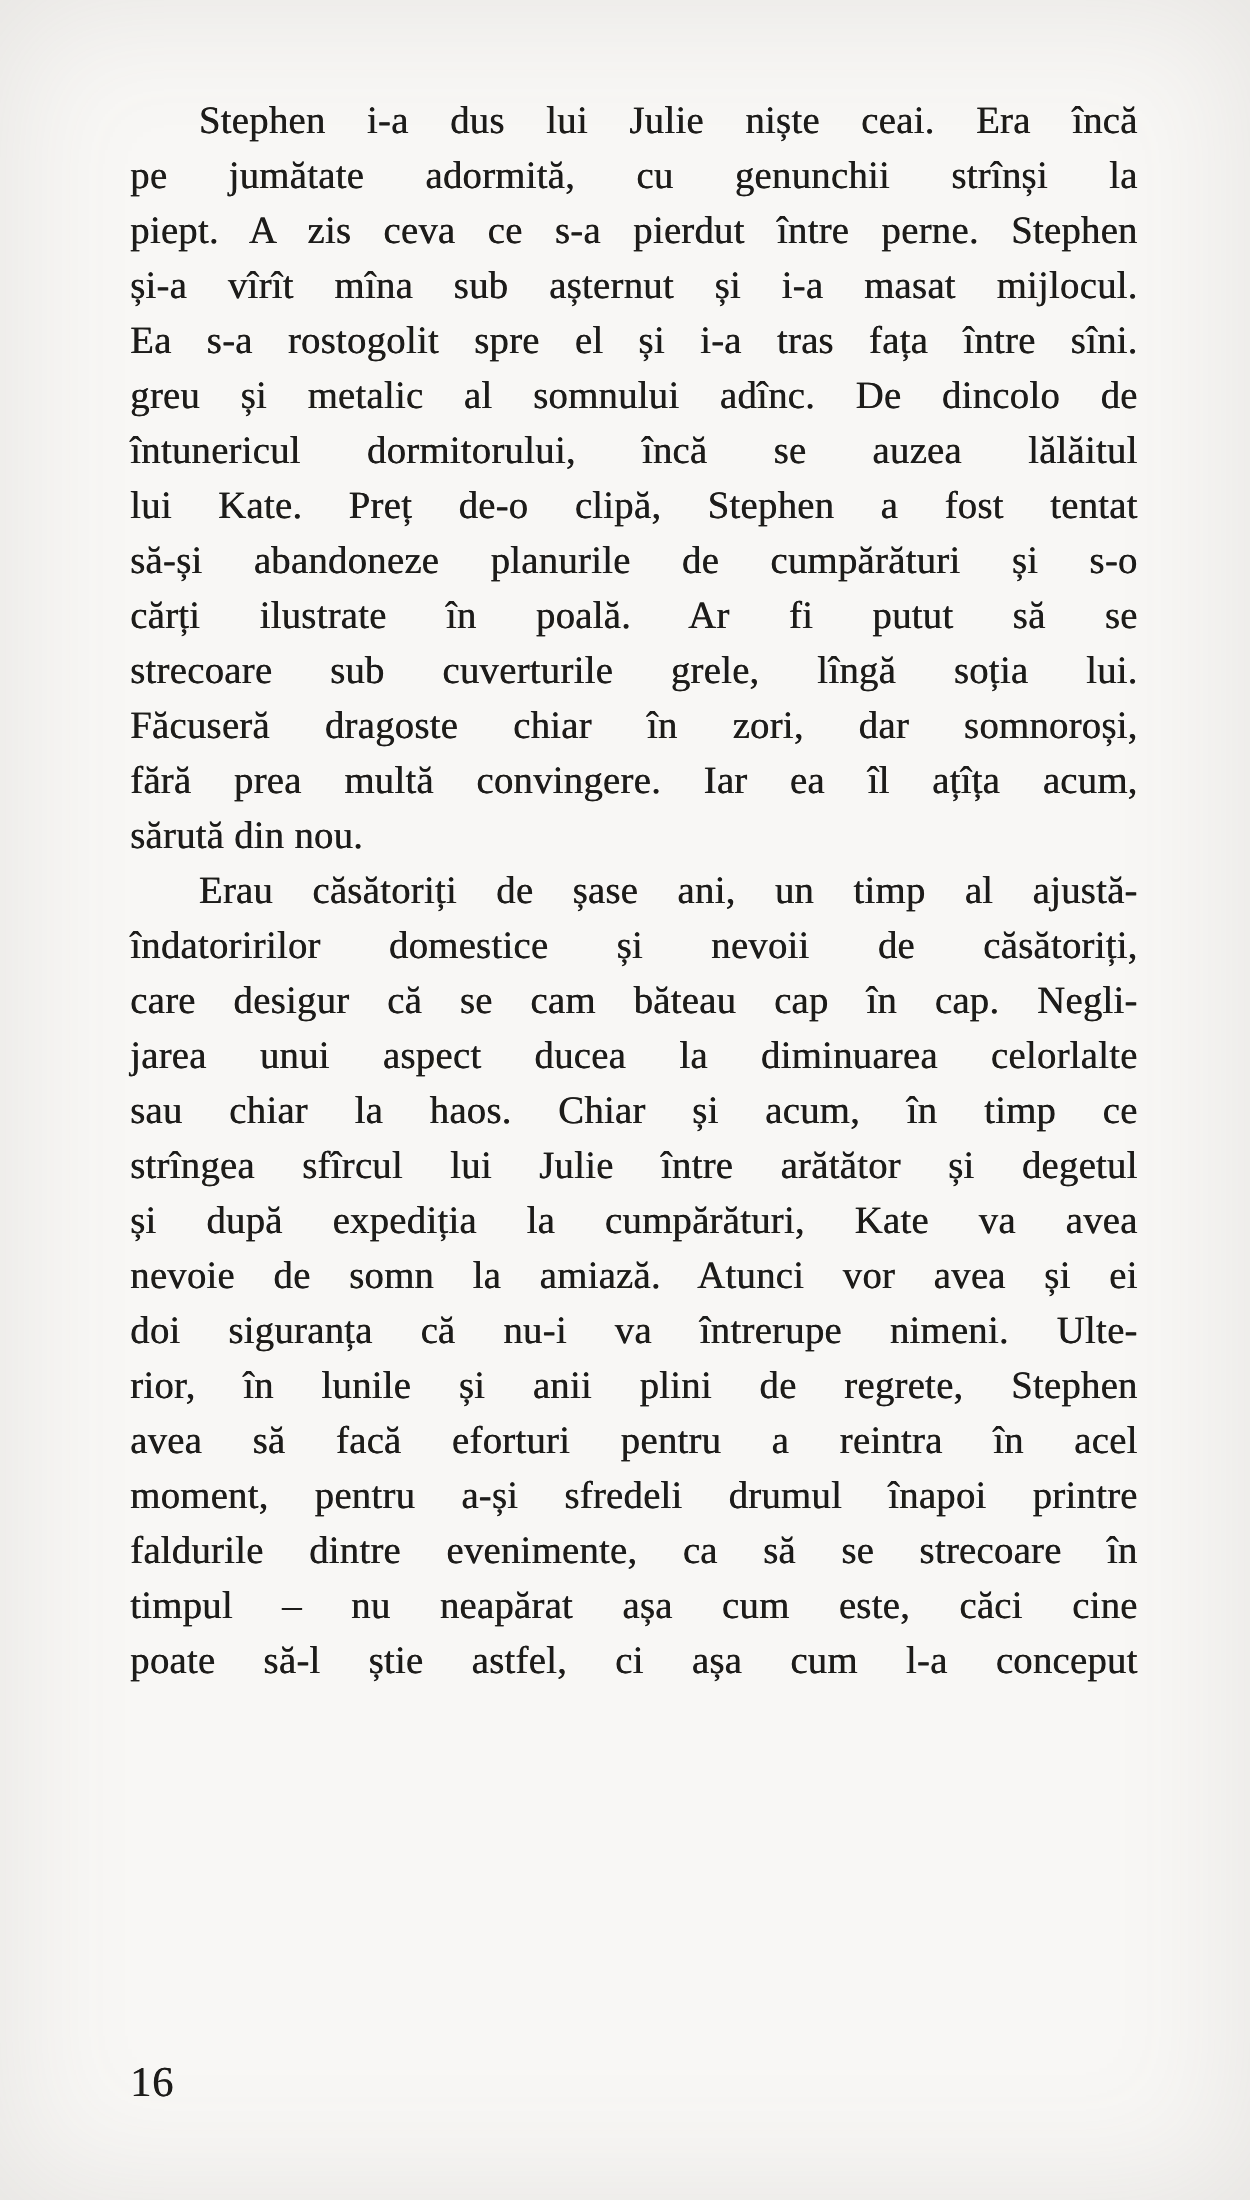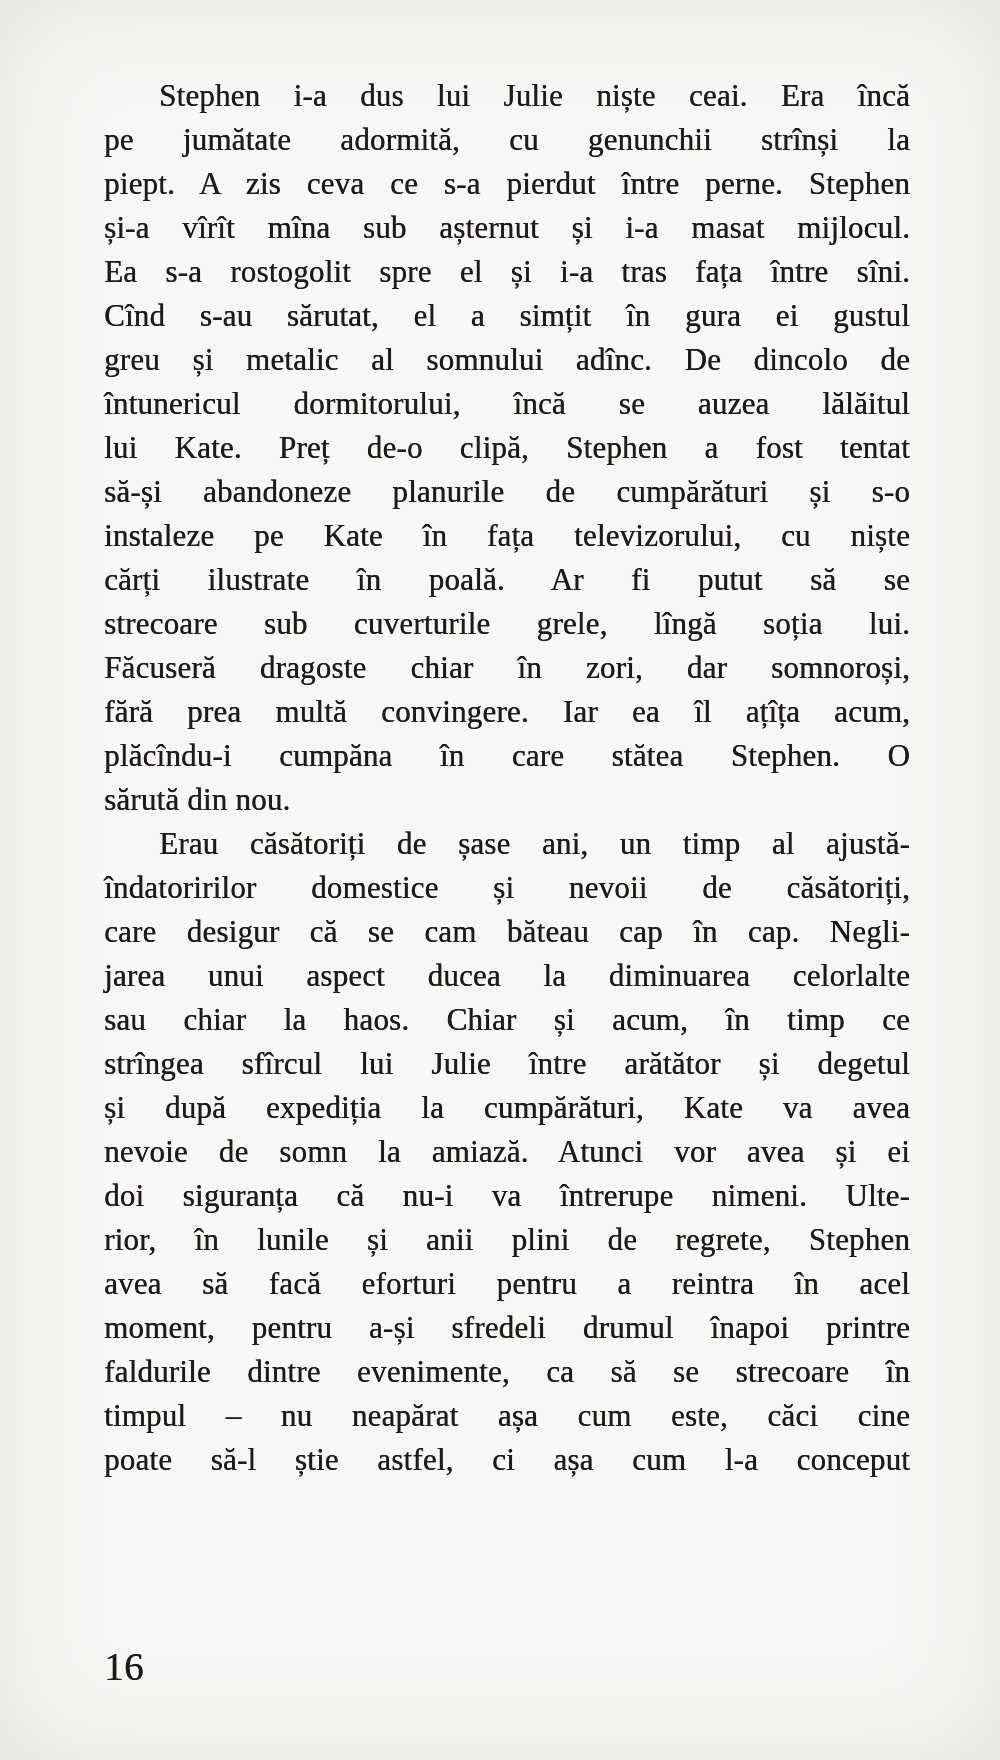--- a/index.html
+++ b/index.html
@@ -41,49 +41,46 @@
   .line.indent {
     text-indent: 55px;
   }
   .line.para-end {
     text-align-last: left;
   }
   .page-number {
     position: absolute;
     left: 104px;
     top: 1645px;
-    font-size: 39px;
+    font-size: 34px;
     line-height: 44px;
     letter-spacing: 0.5px;
     text-shadow: 0.4px 0 0 currentColor;
   }
 </style>
 </head>
 <body>
 
 <div class="page">
   <div class="text-block">
 
     <div>
       <div class="line indent">Stephen i-a dus lui Julie niște ceai. Era încă</div>
       <div class="line">pe jumătate adormită, cu genunchii strînși la</div>
       <div class="line">piept. A zis ceva ce s-a pierdut între perne. Stephen</div>
       <div class="line">și-a vîrît mîna sub așternut și i-a masat mijlocul.</div>
       <div class="line">Ea s-a rostogolit spre el și i-a tras fața între sîni.</div>
-      <div class="line">Cînd s-au sărutat, el a simțit în gura ei gustul</div>
       <div class="line">greu și metalic al somnului adînc. De dincolo de</div>
       <div class="line">întunericul dormitorului, încă se auzea lălăitul</div>
       <div class="line">lui Kate. Preț de-o clipă, Stephen a fost tentat</div>
       <div class="line">să-și abandoneze planurile de cumpărături și s-o</div>
-      <div class="line">instaleze pe Kate în fața televizorului, cu niște</div>
       <div class="line">cărți ilustrate în poală. Ar fi putut să se</div>
       <div class="line">strecoare sub cuverturile grele, lîngă soția lui.</div>
       <div class="line">Făcuseră dragoste chiar în zori, dar somnoroși,</div>
       <div class="line">fără prea multă convingere. Iar ea îl ațîța acum,</div>
-      <div class="line">plăcîndu-i cumpăna în care stătea Stephen. O</div>
       <div class="line para-end">sărută din nou.</div>
     </div>
 
     <div>
       <div class="line indent">Erau căsătoriți de șase ani, un timp al ajustă-</div>
       <div class="line">îndatoririlor domestice și nevoii de căsătoriți,</div>
       <div class="line">care desigur că se cam băteau cap în cap. Negli-</div>
       <div class="line">jarea unui aspect ducea la diminuarea celorlalte</div>
       <div class="line">sau chiar la haos. Chiar și acum, în timp ce</div>
       <div class="line">strîngea sfîrcul lui Julie între arătător și degetul</div>

